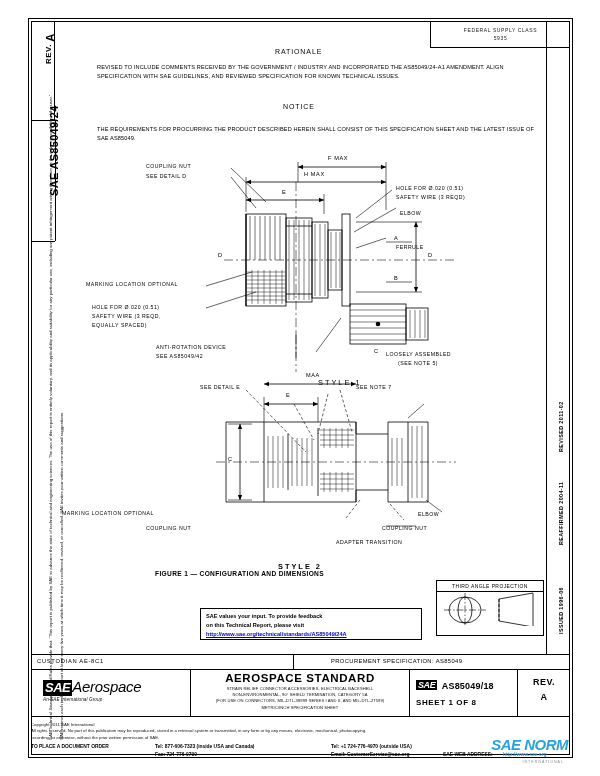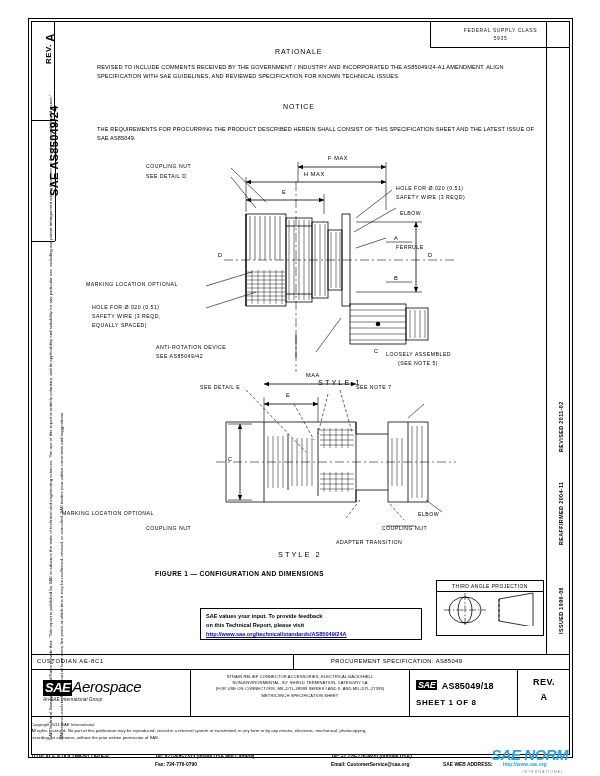--- a/index.html
+++ b/index.html
@@ -73,21 +73,21 @@
   
   .saelogo{position:absolute;left:12px;top:8px;}
   .saemark{display:inline-block;background:#000;color:#fff;font-weight:bold;font-size:13px;letter-spacing:-.5px;padding:0 2px 1px 2px;font-style:italic;}
   .aero{font-size:15px;font-style:italic;letter-spacing:-.3px;}
   .sae-sub{font-size:4.6px;font-style:italic;letter-spacing:.1px;margin-top:1px;color:#111;}
   .saemark-sm{display:inline-block;background:#000;color:#fff;font-weight:bold;font-size:9px;letter-spacing:-.4px;padding:0 2px;font-style:italic;vertical-align:middle;}
 
   
   .foot{position:absolute;left:31px;top:722px;width:539px;}
   .f1{font-size:4.3px;line-height:1.5;color:#111;}
-  .fgrid{position:relative;margin-top:11px;}
+  .fgrid{position:relative;margin-top:1px;}
   .fcol{position:absolute;font-size:4.9px;font-weight:bold;line-height:1.55;}
   .norm{position:absolute;right:2px;top:-6px;color:#2aa3dc;font-weight:bold;font-style:italic;font-size:15px;letter-spacing:-.5px;}
   .wm{position:absolute;right:6px;bottom:2px;font-size:3.6px;color:#888;letter-spacing:1px;}
   svg{display:block;}
 </style>
 </head>
 <body>
 
 <div id="sheet">
 
@@ -364,21 +364,21 @@
     <div class="dim" style="left:172px;top:334px;">C</div>
 
     <div class="lbl" style="left:144px;top:262px;">SEE DETAIL E</div>
     <div class="lbl" style="left:300px;top:262px;">SEE NOTE 7</div>
     <div class="lbl" style="left:6px;top:388px;">MARKING LOCATION OPTIONAL</div>
     <div class="lbl" style="left:90px;top:403px;">COUPLING NUT</div>
     <div class="lbl" style="left:362px;top:389px;">ELBOW</div>
     <div class="lbl" style="left:326px;top:403px;">COUPLING NUT</div>
     <div class="lbl" style="left:280px;top:417px;">ADAPTER TRANSITION</div>
 
-    <div class="lbl big" style="left:222px;top:428px;">STYLE 2</div>
+    <div class="lbl big" style="left:222px;top:440px;font-weight:bold;">STYLE 2</div>
   </div>
 
   <div class="figcap" style="left:155px;top:570px;">FIGURE 1 — CONFIGURATION AND DIMENSIONS</div>
 
   <div class="fbbox">
     <div>SAE values your input. To provide feedback</div>
     <div>on this Technical Report, please visit</div>
     <div class="fblink">http://www.sae.org/technical/standards/AS85049/24A</div>
   </div>
 
@@ -407,20 +407,21 @@
 
     <div class="tb-row2">
       <div class="tb-c1">
         <div class="saelogo">
           <span class="saemark">SAE</span><span class="aero">Aerospace</span>
           <div class="sae-sub">An SAE International Group</div>
         </div>
       </div>
 
       <div class="tb-c2">
+        <div class="as-title">AEROSPACE STANDARD</div>
         <div class="as-sub">
           <div>STRAIN RELIEF CONNECTOR ACCESSORIES, ELECTRICAL BACKSHELL</div>
           <div>NON-ENVIRONMENTAL, 90° SHIELD TERMINATION, CATEGORY 5A</div>
           <div>(FOR USE ON CONNECTORS, MIL-DTL-38999 SERIES I AND II, AND MIL-DTL-27599)</div>
           <div>METRIC/INCH SPECIFICATION SHEET</div>
         </div>
       </div>
 
       <div class="tb-c3">
         <div><span class="saemark-sm">SAE</span>

